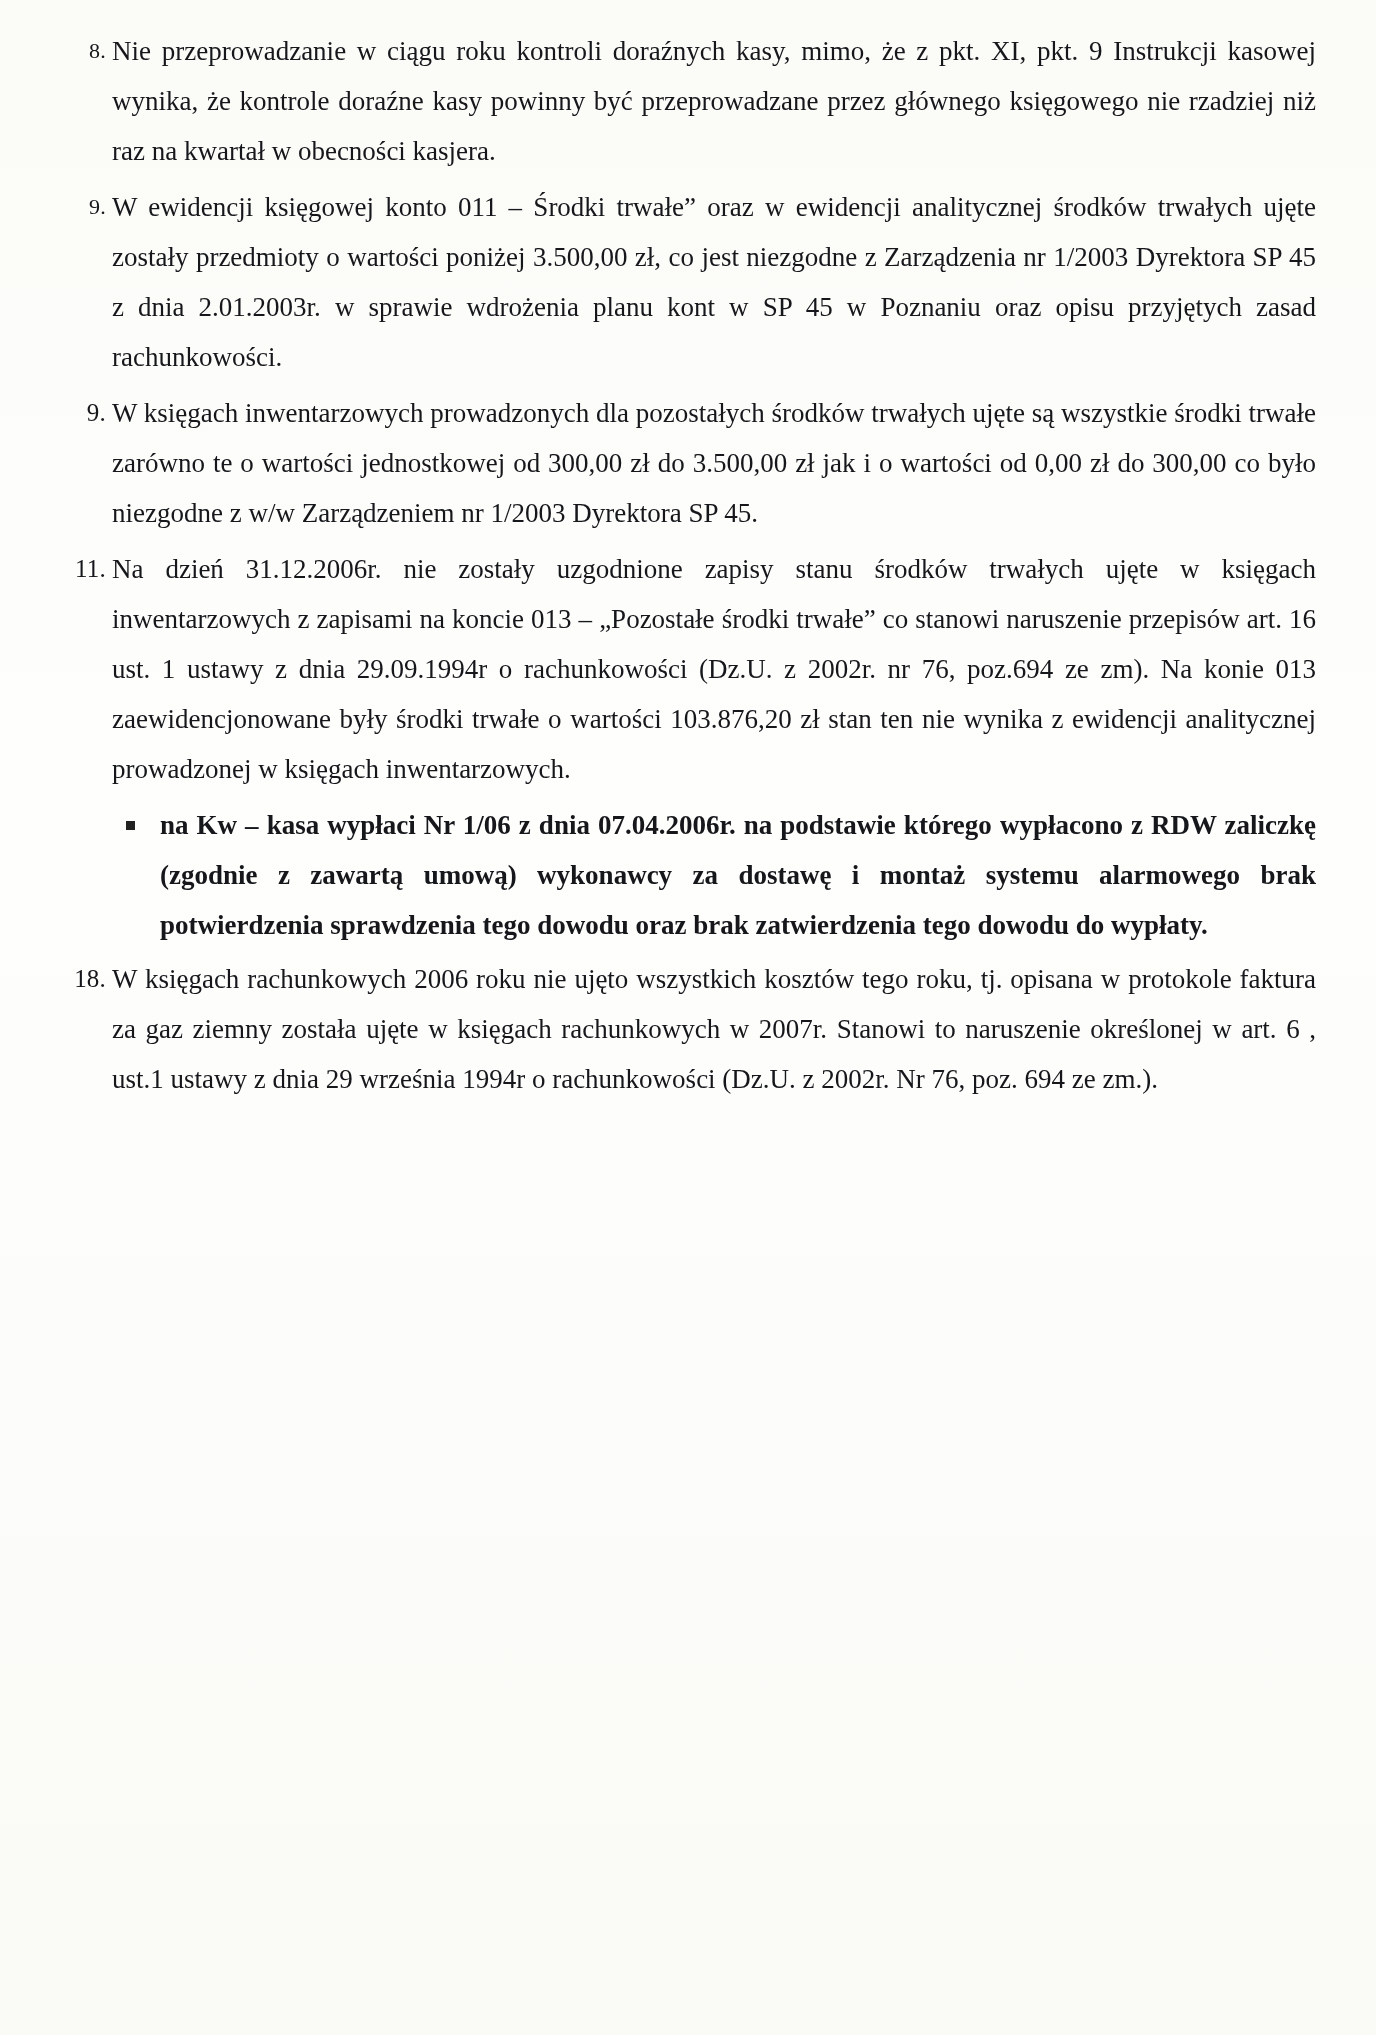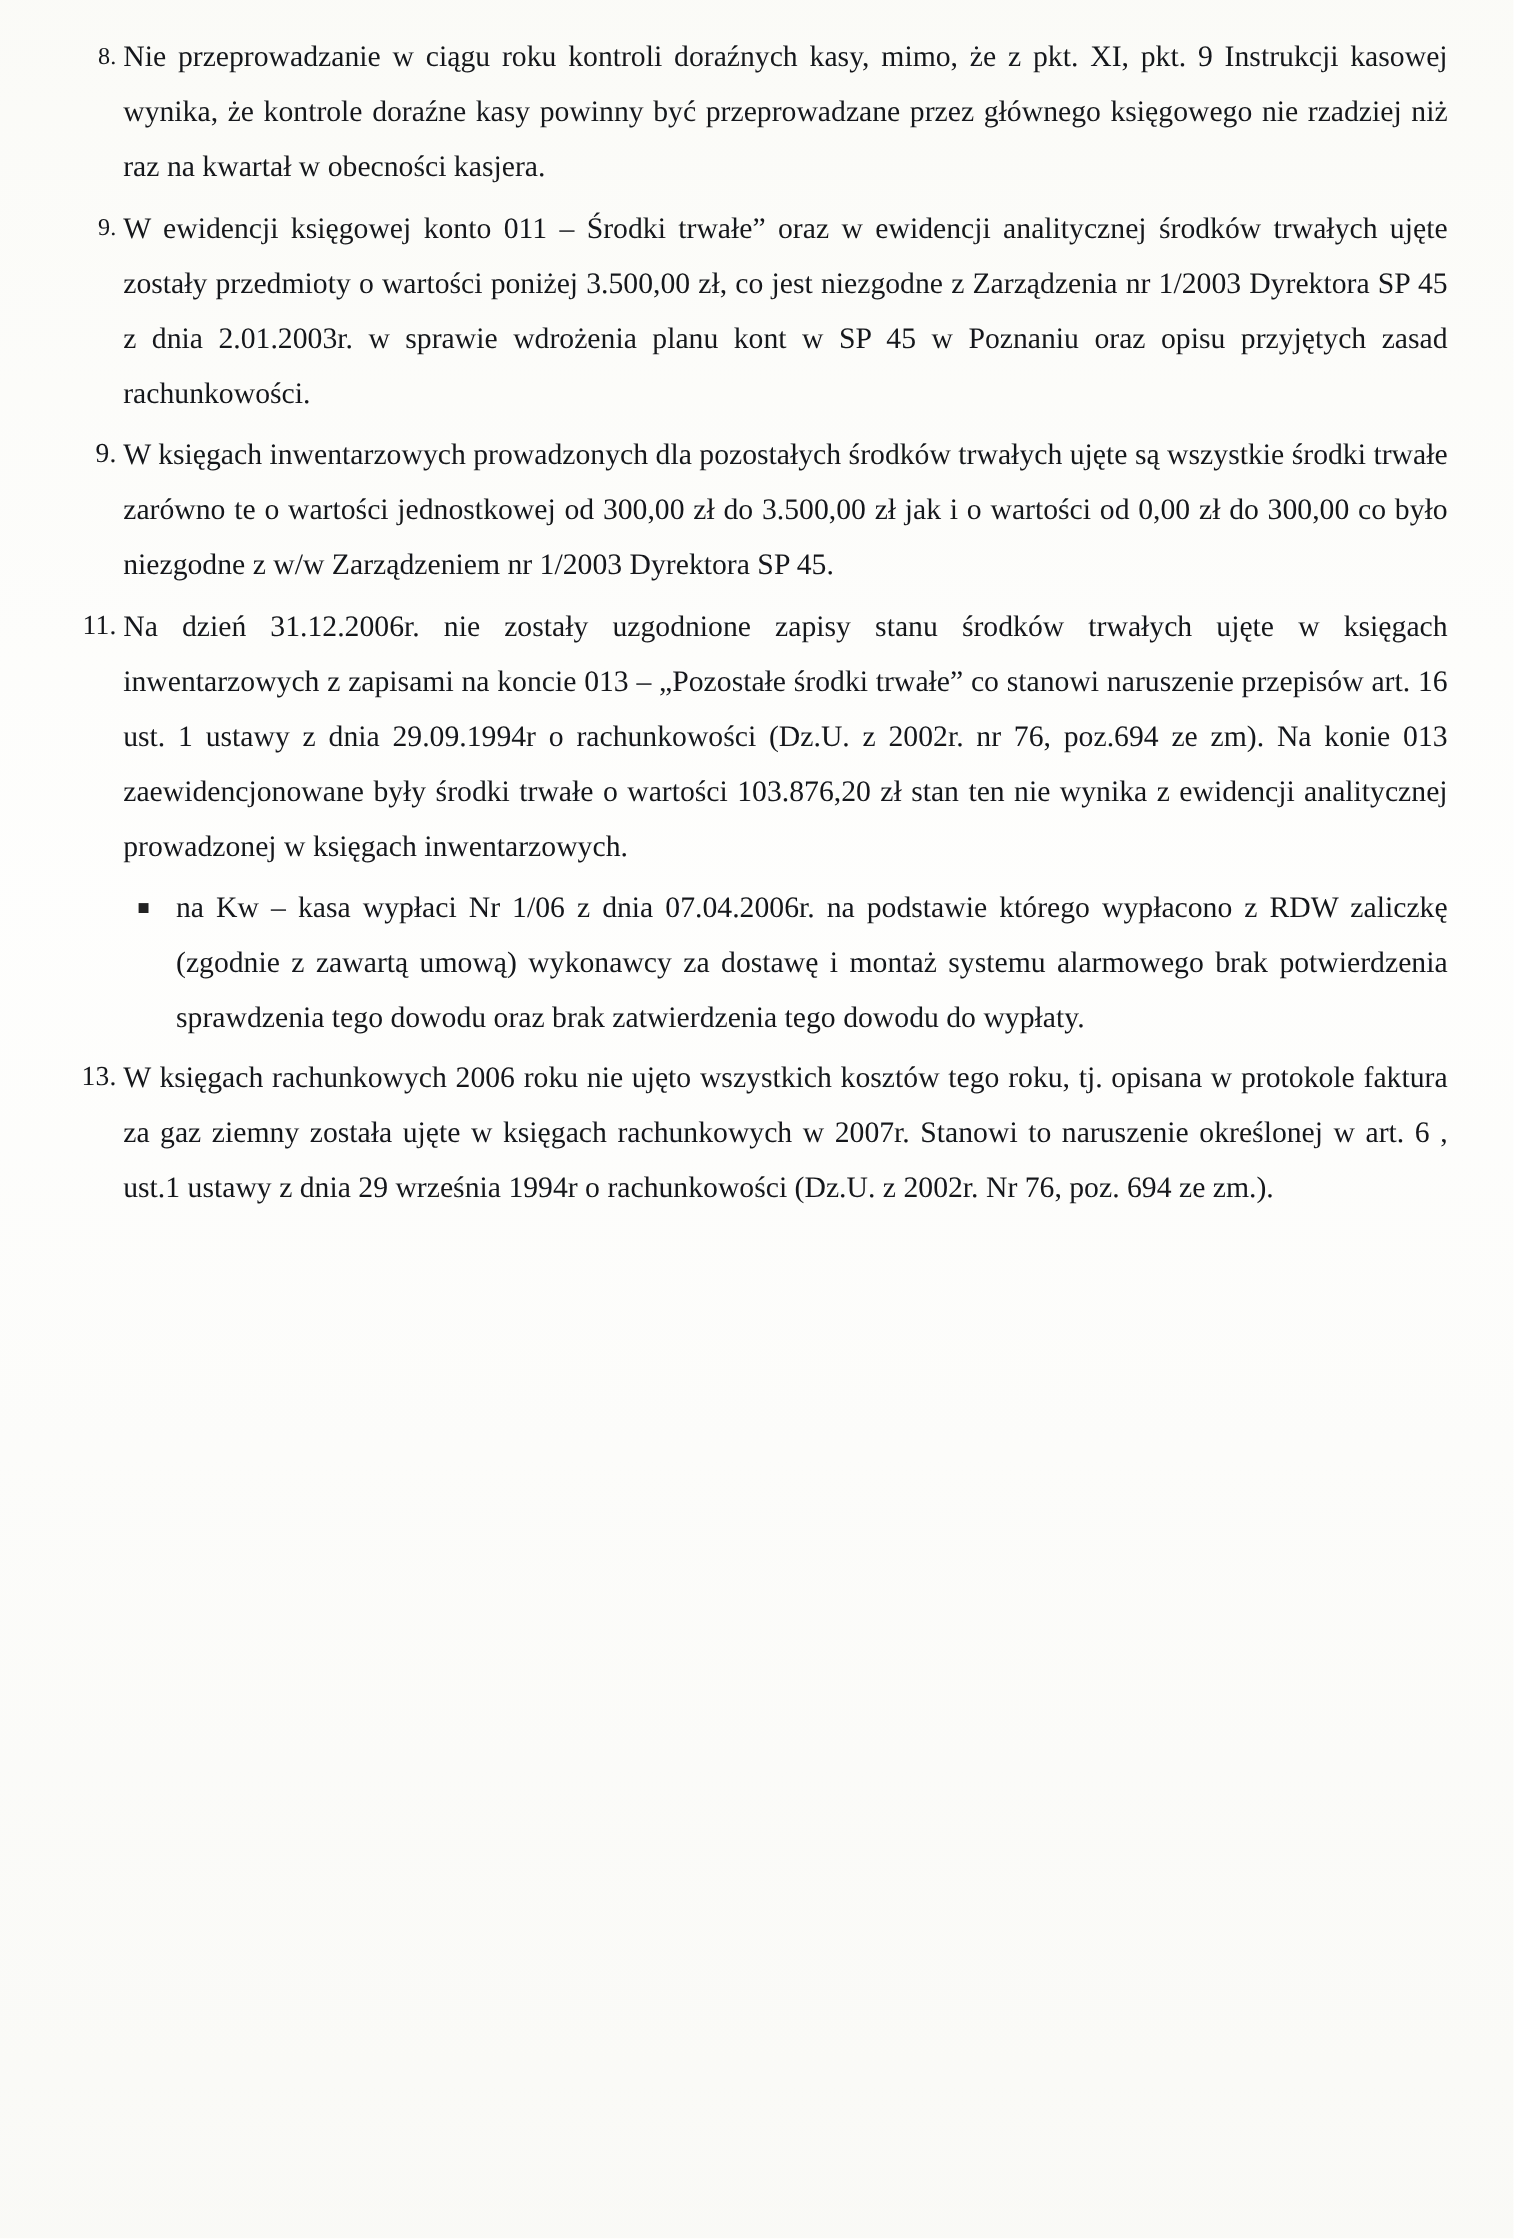--- a/index.html
+++ b/index.html
@@ -63,20 +63,21 @@
     font-size: 22px;
   }
   li.item > .text {
     display: block;
   }
 
   ul.bullets {
     list-style: none;
     margin: 4px 0 2px 0;
     padding: 0;
+    font-weight: bold;
   }
   ul.bullets li {
     position: relative;
     padding-left: 58px;
     margin-left: 62px;
     margin-bottom: 4px;
     font-size: 27px;
     line-height: 50px;
     text-align: justify;
     text-justify: inter-word;
@@ -129,19 +130,19 @@
     <ul class="bullets">
       <li>
         <span class="sq"></span>
         <span>na Kw – kasa wypłaci  Nr 1/06 z dnia 07.04.2006r.  na podstawie którego wypłacono z RDW zaliczkę  (zgodnie z zawartą umową) wykonawcy za dostawę i montaż  systemu alarmowego brak potwierdzenia sprawdzenia tego dowodu oraz brak zatwierdzenia tego dowodu  do wypłaty.</span>
       </li>
     </ul>
 
 
     <ol class="numbered">
       <li class="item">
-        <span class="marker">13.</span>
+        <span class="marker">18.</span>
         <span class="text">W księgach rachunkowych 2006 roku nie ujęto wszystkich kosztów  tego roku, tj. opisana w protokole faktura za gaz ziemny została ujęte w księgach rachunkowych w 2007r.  Stanowi to naruszenie określonej w art. 6 , ust.1  ustawy z dnia 29 września 1994r o rachunkowości (Dz.U. z 2002r. Nr 76, poz. 694 ze zm.).</span>
       </li>
     </ol>
 
   </div>
 </div>
 
 </body></html>

